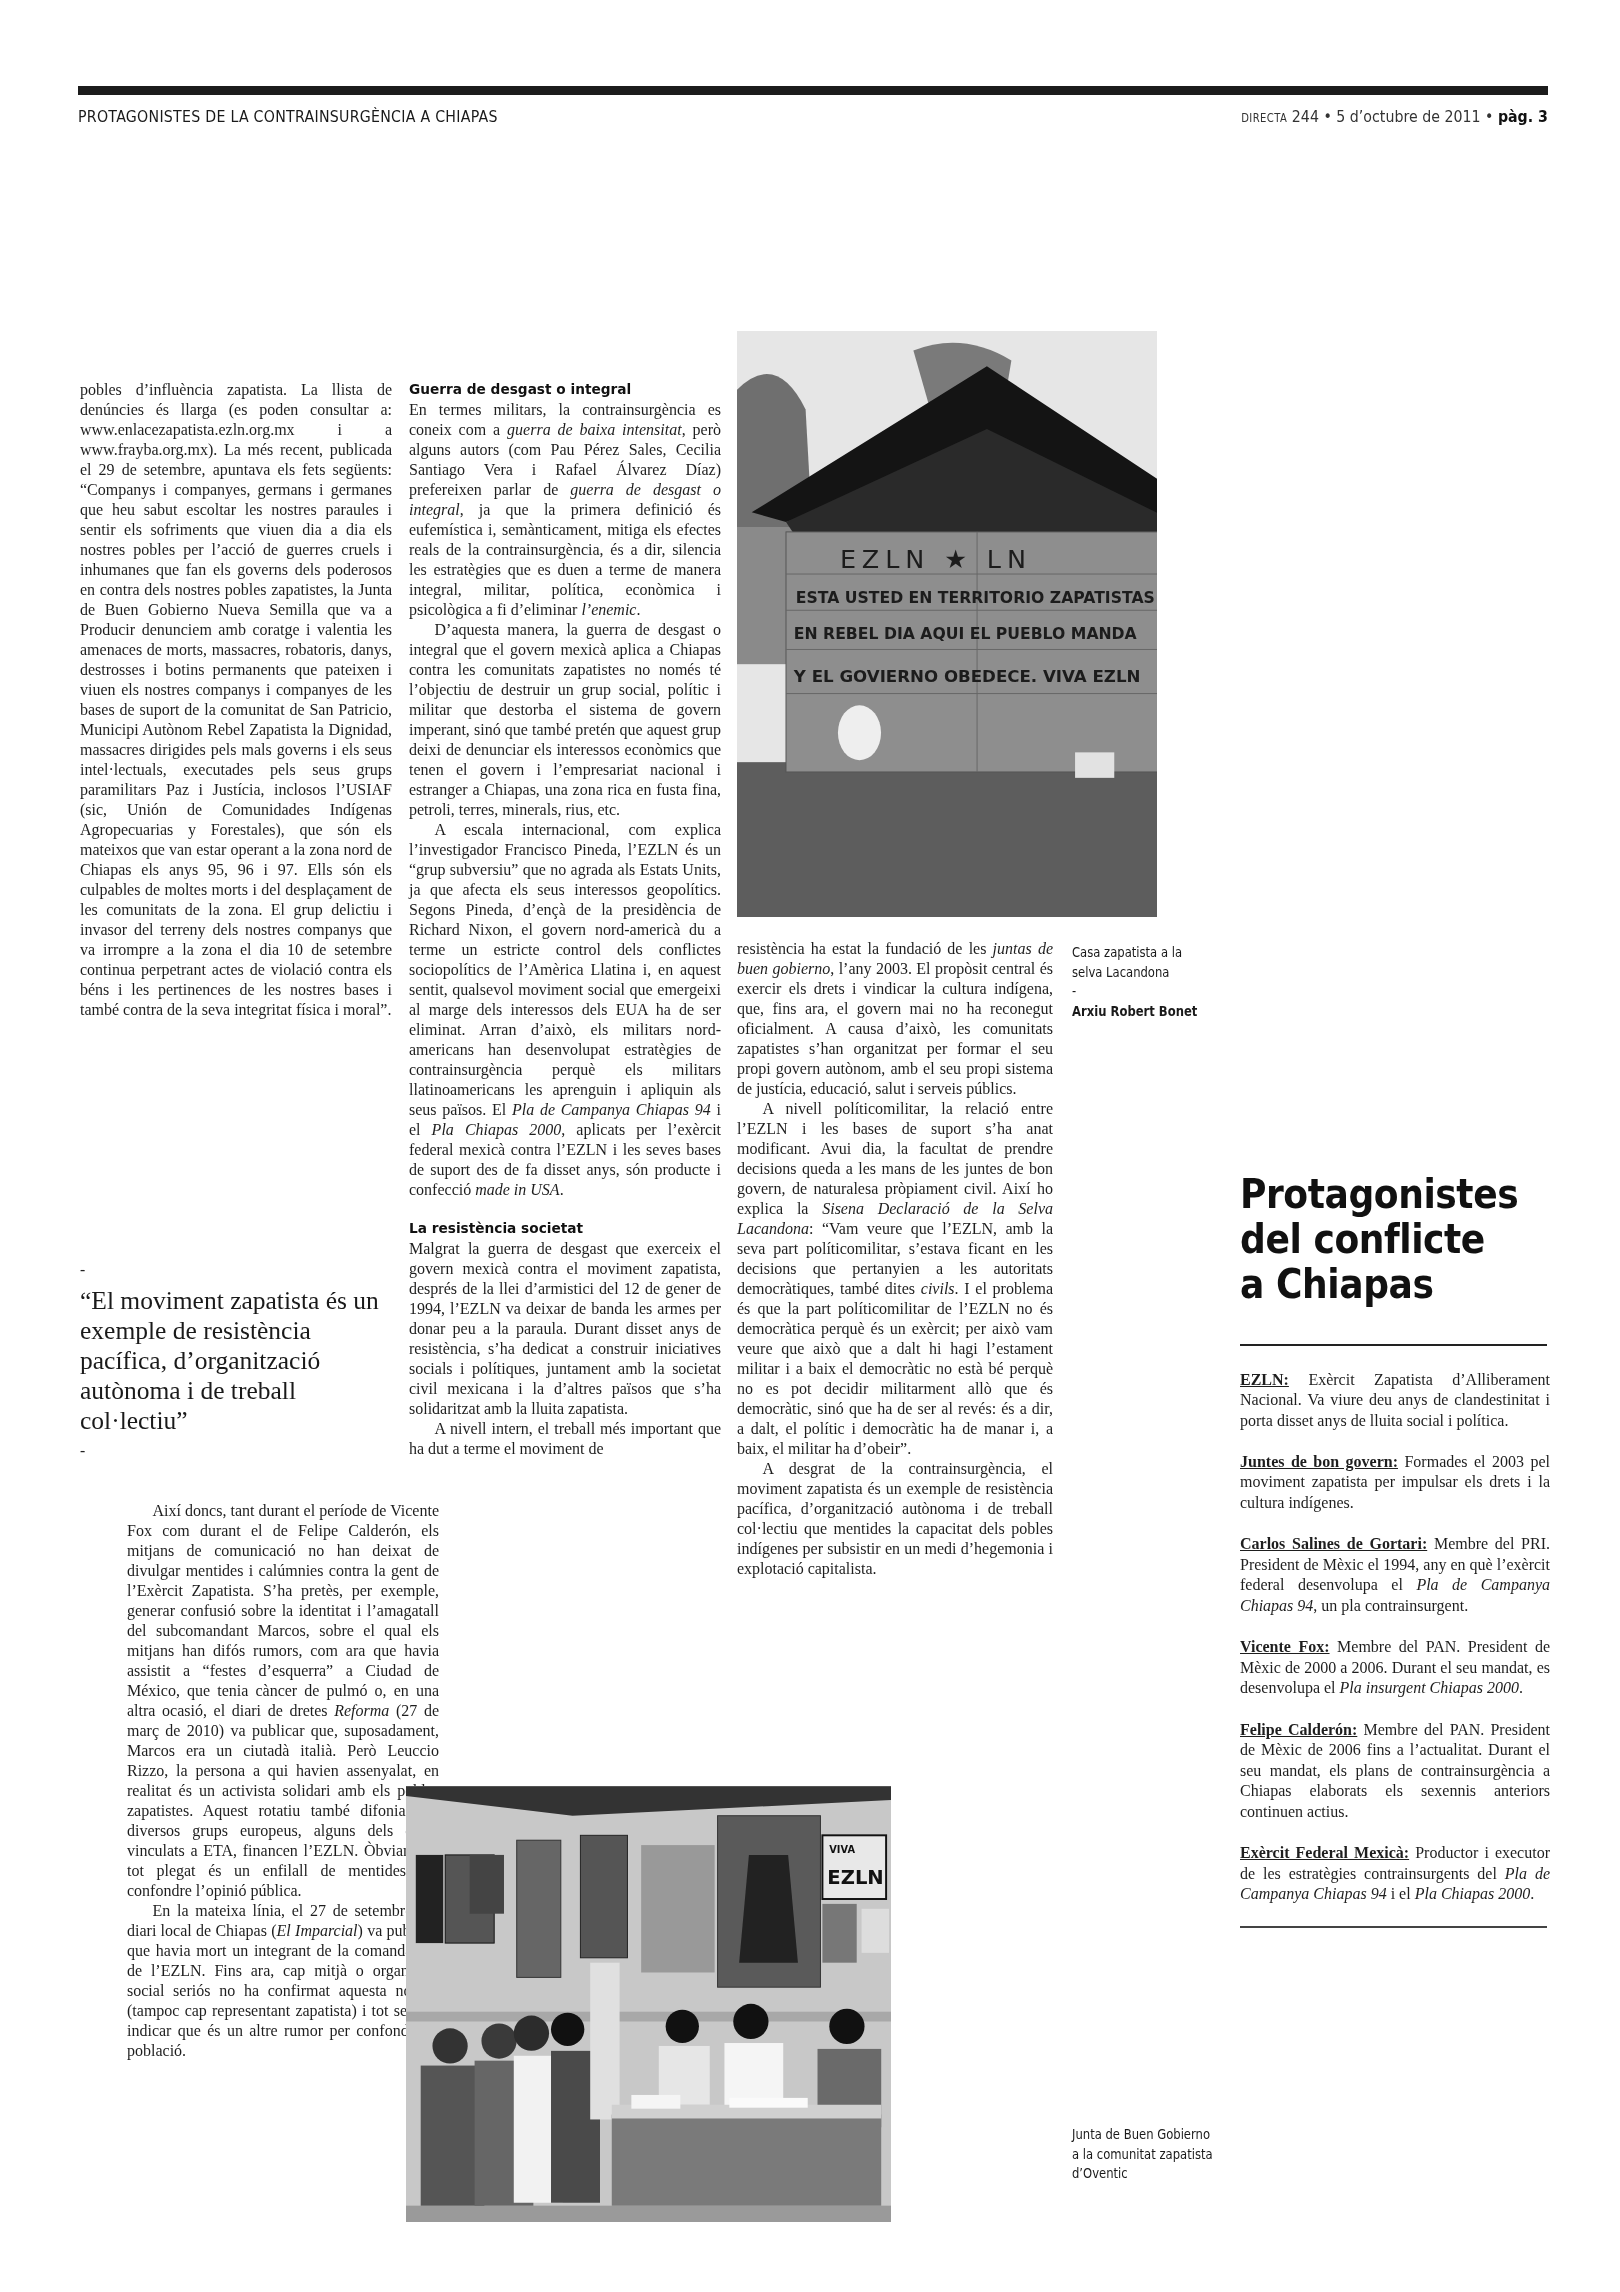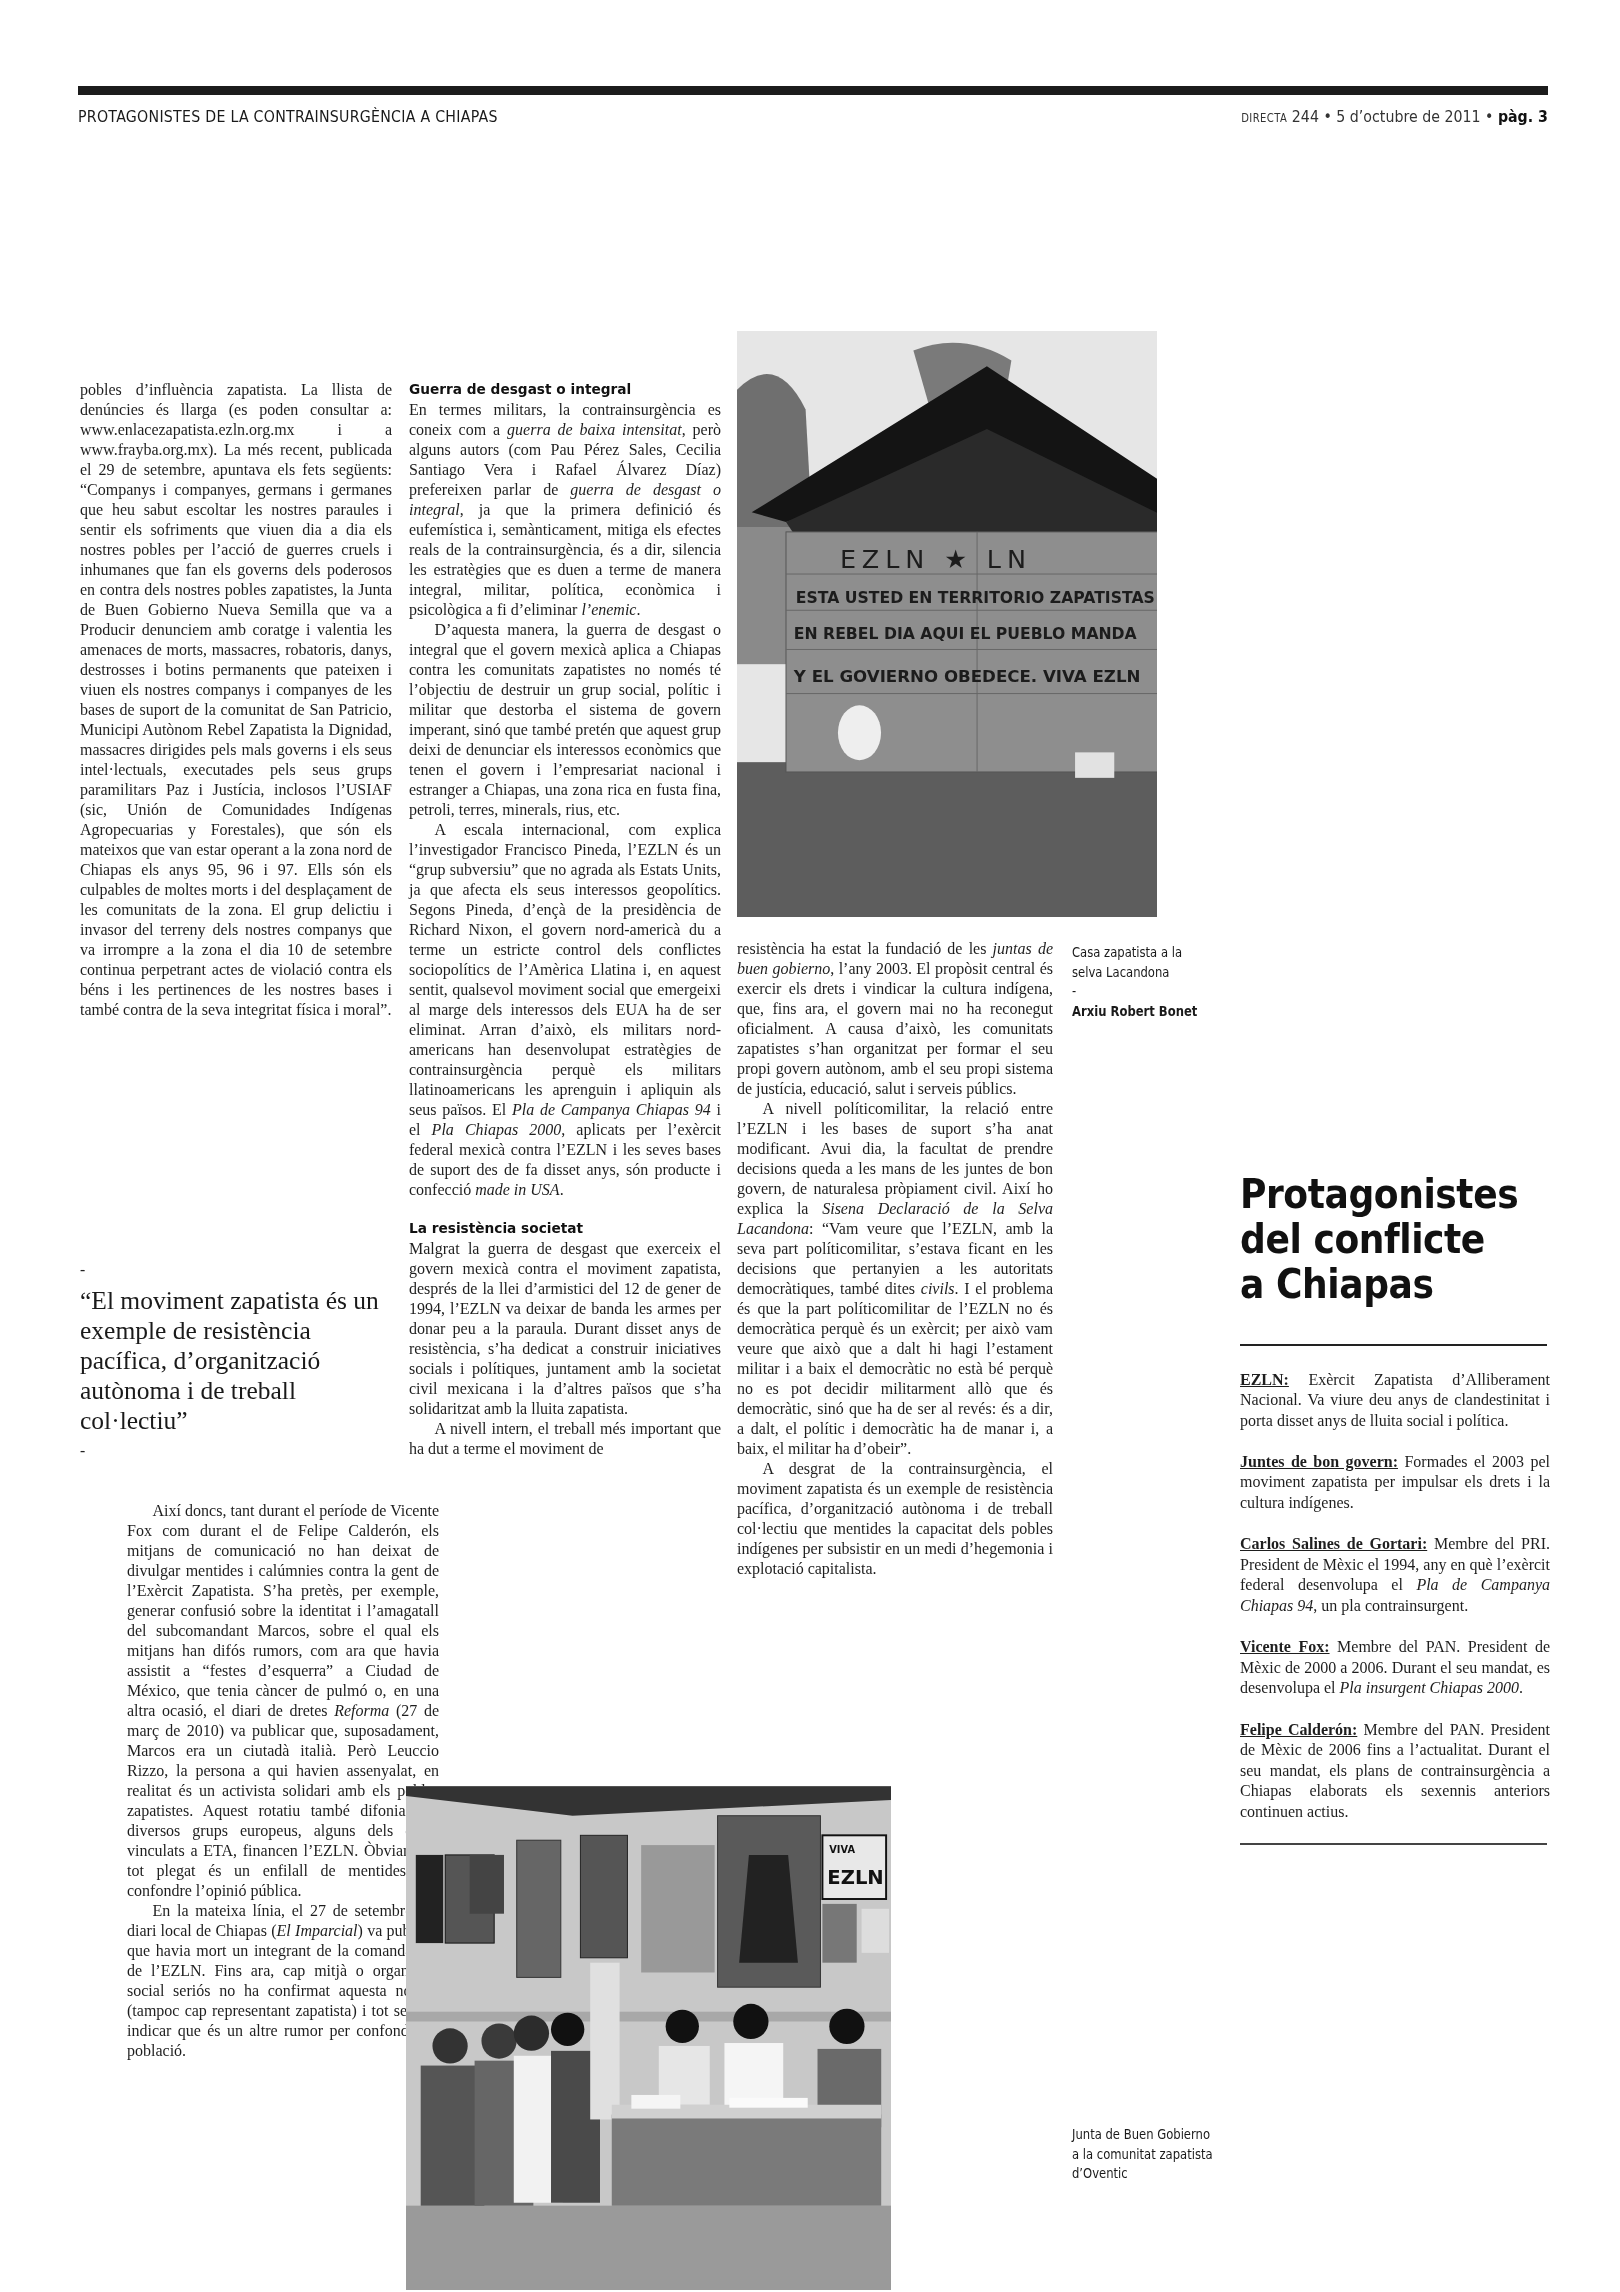--- a/index.html
+++ b/index.html
@@ -21,21 +21,21 @@
   #col1 { left: 80px; top: 380px; width: 312px; }
   #col2 { left: 409px; top: 380px; width: 312px; }
   #col3 { left: 737px; top: 939px; width: 316px; }
 
   .pull { font-family: "Liberation Serif", serif; font-size: 25.5px; line-height: 30px; color: #1a1a1a; text-align: left; margin: 0; }
   .pull-dash { font-family: "Liberation Serif", serif; font-size: 15.7px; line-height: 15.7px; margin: 0; color: #222; }
   #pullquote { position: absolute; left: 80px; top: 1262px; width: 312px; }
 
   .photo { position: absolute; overflow: hidden; }
   #photo1 { left: 737px; top: 331px; width: 420px; height: 586px; background: linear-gradient(#d8d8d8, #bdbdbd); }
-  #photo2 { left: 406px; top: 1786px; width: 485px; height: 504px; background: #9a9a9a; }
+  #photo2 { left: 406px; top: 1786px; width: 485px; height: 436px; background: #9a9a9a; }
 
   .caption { position: absolute; font-family: "DejaVu Sans", sans-serif; font-size: 13.2px; line-height: 19.6px; color: #1a1a1a; transform: scaleX(0.88); transform-origin: left top; }
   .caption .credit { font-weight: bold; }
   #caption1 { left: 1072px; top: 943px; width: 157px; }
   #caption2 { left: 1072px; top: 2125px; width: 167px; }
 
   #sidebar { position: absolute; left: 1240px; top: 1172px; width: 310px; }
   .sb-title { font-family: "DejaVu Sans", sans-serif; font-weight: bold; font-size: 41px; line-height: 45px; color: #111; margin: 0; transform: scaleX(0.88); transform-origin: left top; letter-spacing: -0.5px; }
   .sb-rule { height: 2px; background: #222; margin: 37px 0 23.5px 0; width: 307px; }
   .sb-entry { font-family: "Liberation Serif", serif; font-size: 16px; line-height: 20.6px; text-align: justify; margin: 0 0 20.6px 0; color: #1e1e1e; }
@@ -172,15 +172,16 @@
 </div>
 
 <div id="sidebar">
   <h2 class="sb-title">Protagonistes del conflicte a Chiapas</h2>
   <div class="sb-rule"></div>
   <p class="sb-entry"><b>EZLN:</b><span> Exèrcit Zapatista d’Alliberament Nacional. Va viure deu anys de clandestinitat i porta disset anys de lluita social i política.</span></p>
   <p class="sb-entry"><b>Juntes de bon govern:</b><span> Formades el 2003 pel moviment zapatista per impulsar els drets i la cultura indígenes.</span></p>
   <p class="sb-entry"><b>Carlos Salines de Gortari:</b><span> Membre del PRI. President de Mèxic el 1994, any en què l’exèrcit federal desenvolupa el </span><i>Pla de Campanya Chiapas 94</i><span>, un pla contrainsurgent.</span></p>
   <p class="sb-entry"><b>Vicente Fox:</b><span> Membre del PAN. President de Mèxic de 2000 a 2006. Durant el seu mandat, es desenvolupa el </span><i>Pla insurgent Chiapas 2000</i><span>.</span></p>
   <p class="sb-entry"><b>Felipe Calderón:</b><span> Membre del PAN. President de Mèxic de 2006 fins a l’actualitat. Durant el seu mandat, els plans de contrainsurgència a Chiapas elaborats els sexennis anteriors continuen actius.</span></p>
+  <p class="sb-entry"><b>Exèrcit Federal Mexicà:</b><span> Productor i executor de les estratègies contrainsurgents del </span><i>Pla de Campanya Chiapas 94</i><span> i el </span><i>Pla Chiapas 2000</i><span>.</span></p>
   <div class="sb-rule-bottom"></div>
 </div>
 
 
 </body></html>

